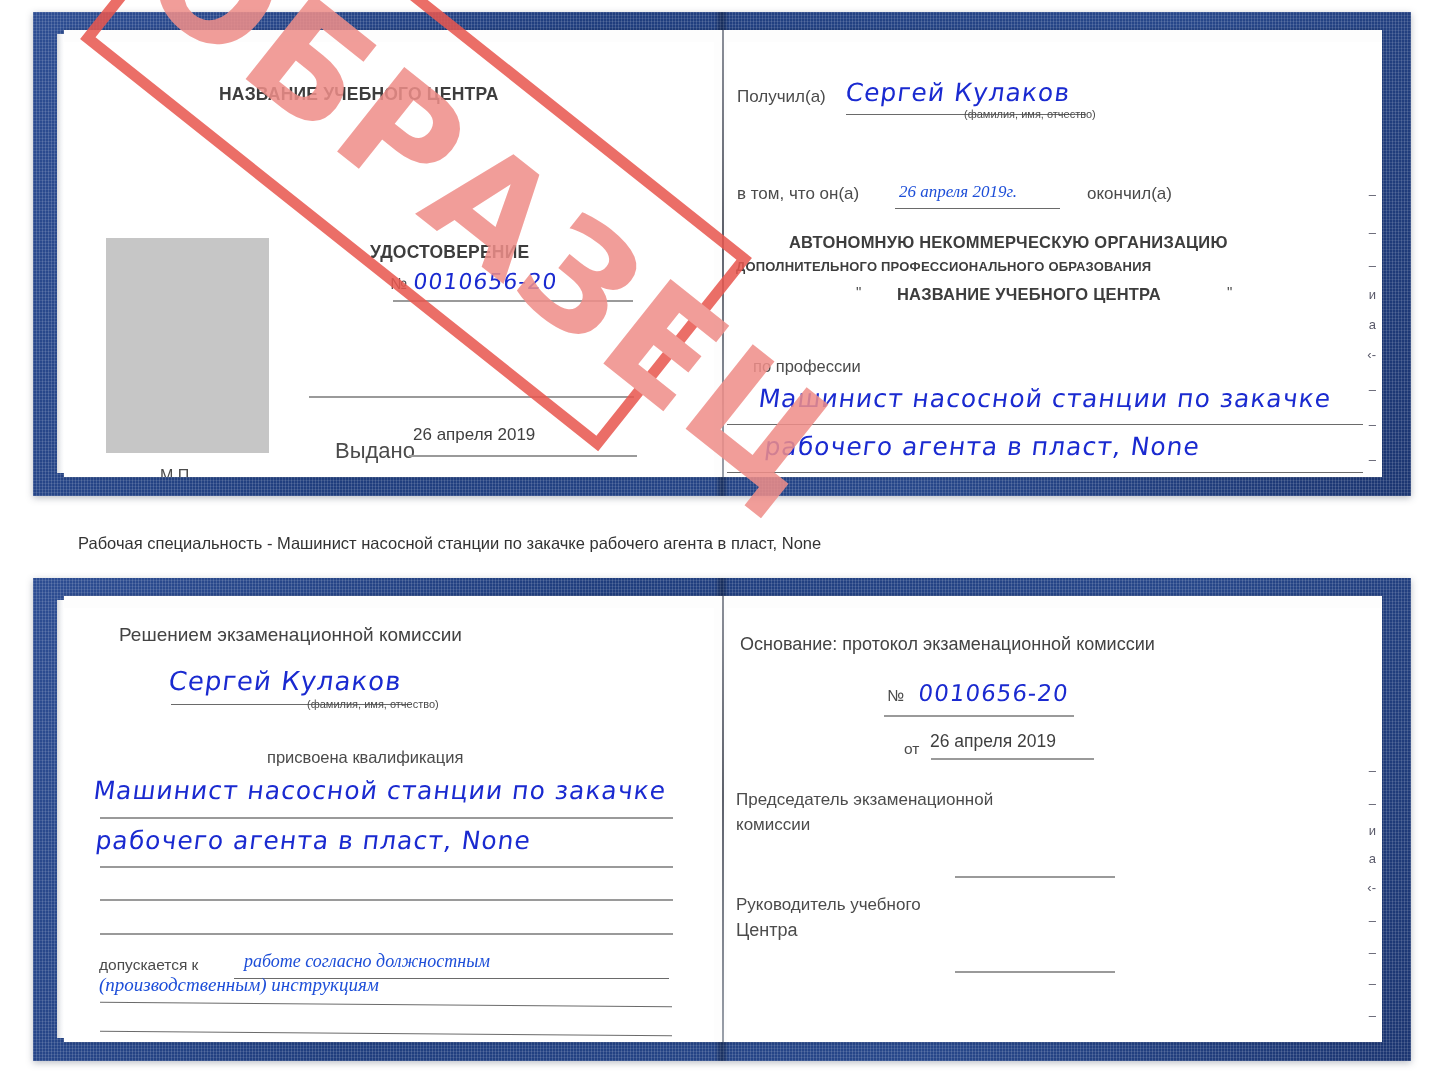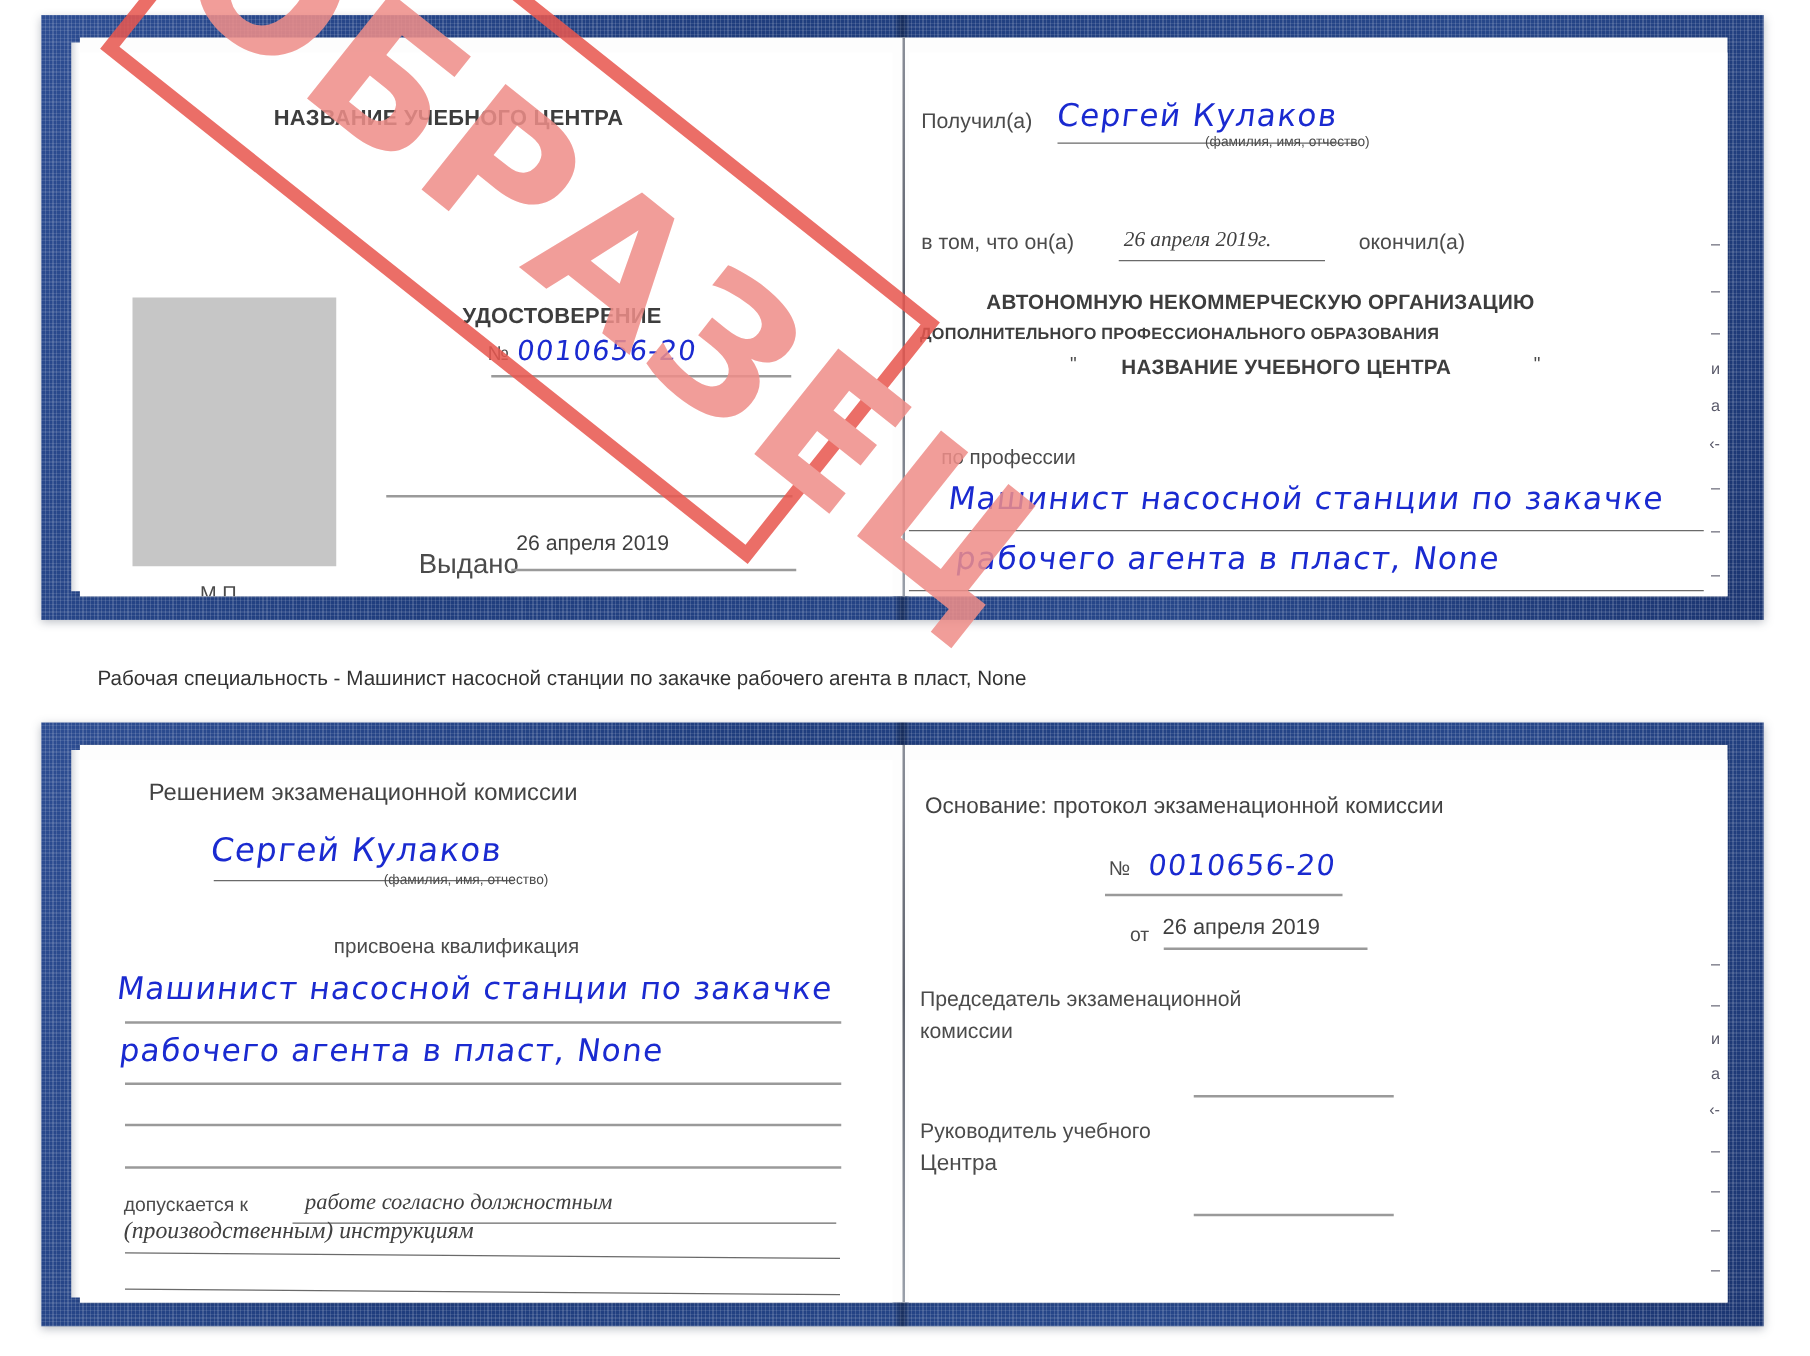--- a/index.html
+++ b/index.html
@@ -54,21 +54,21 @@
   
   .txt{position:absolute;white-space:nowrap;color:#4b4b4b;}
   .caps{font-weight:bold;letter-spacing:.2px;color:#3d3d3d;}
   .hand{
     font-family:"DejaVu Sans", sans-serif;
     color:#1a2ad0;
     letter-spacing:1px;
     transform:skewX(-7deg);
     transform-origin:left bottom;
   }
-  .ital{font-family:"Liberation Serif", serif;font-style:italic;color:#404040;}
+  .ital{font-family:"Liberation Serif", serif;font-style:italic;color:#1d4ed8;}
   .tiny{font-size:11px;color:#4b4b4b;}
   .rule{position:absolute;background:#9a9a9a;height:1.5px;}
   .rule.dark{background:#6a6a6a;height:1px;}
   .photo{position:absolute;background:#c6c6c6;}
 
   
   #sample-stamp{
     position:absolute;
     left:85px;top:25px;
     width:640px;height:225px;

